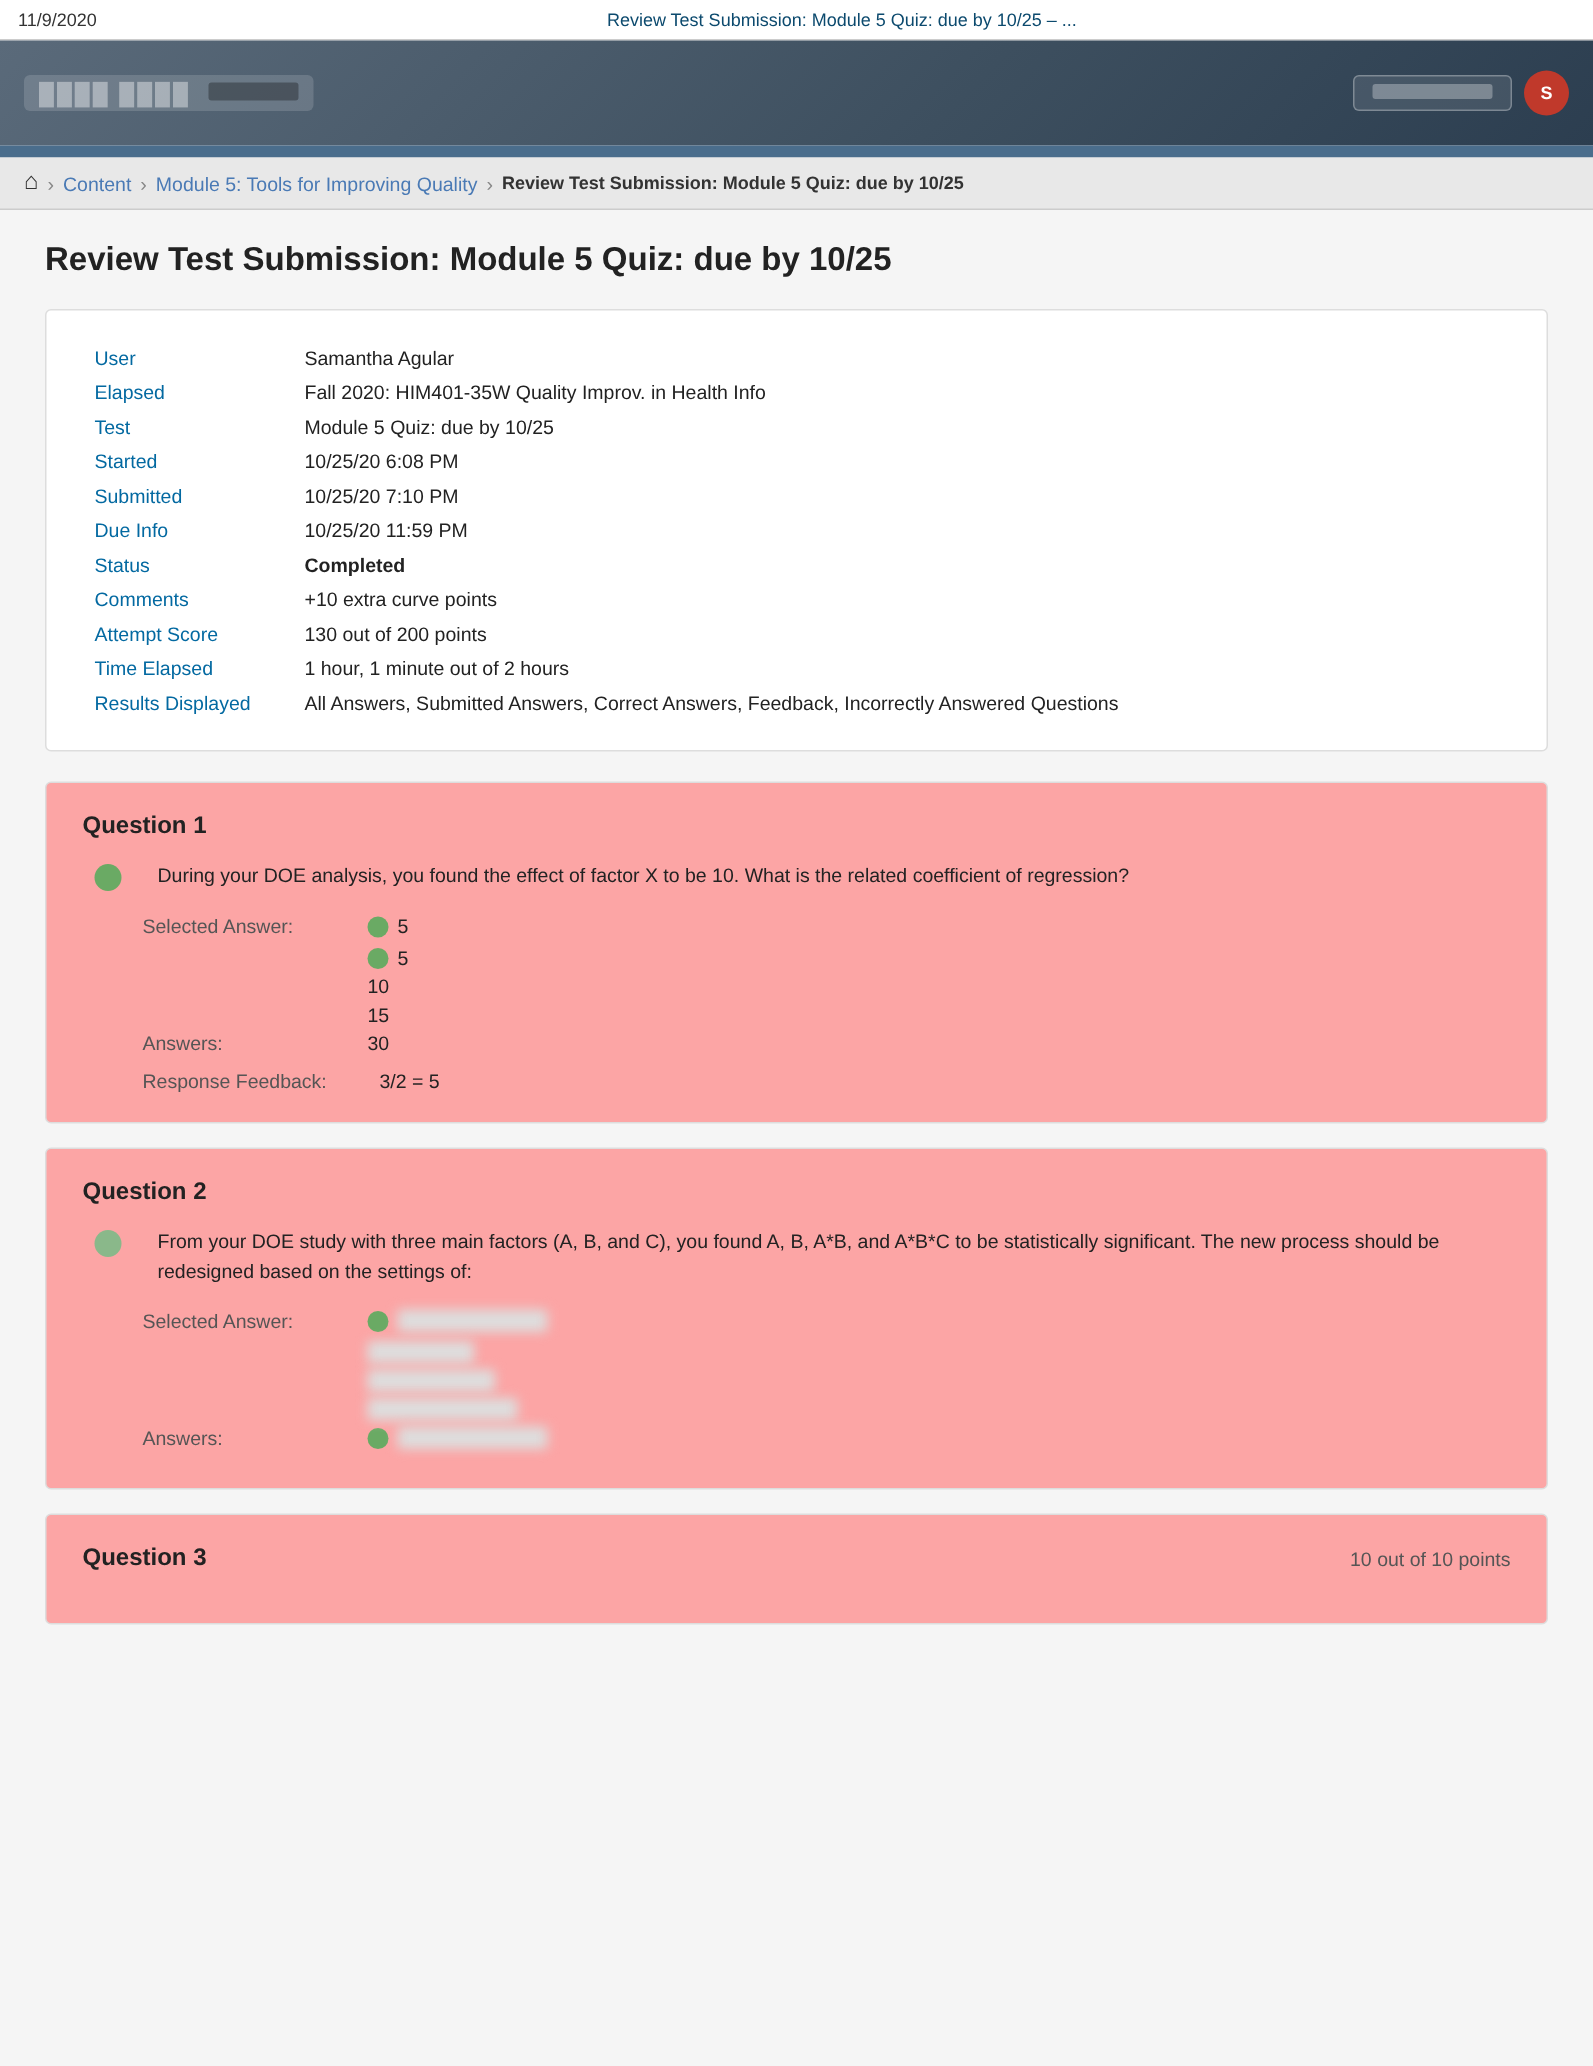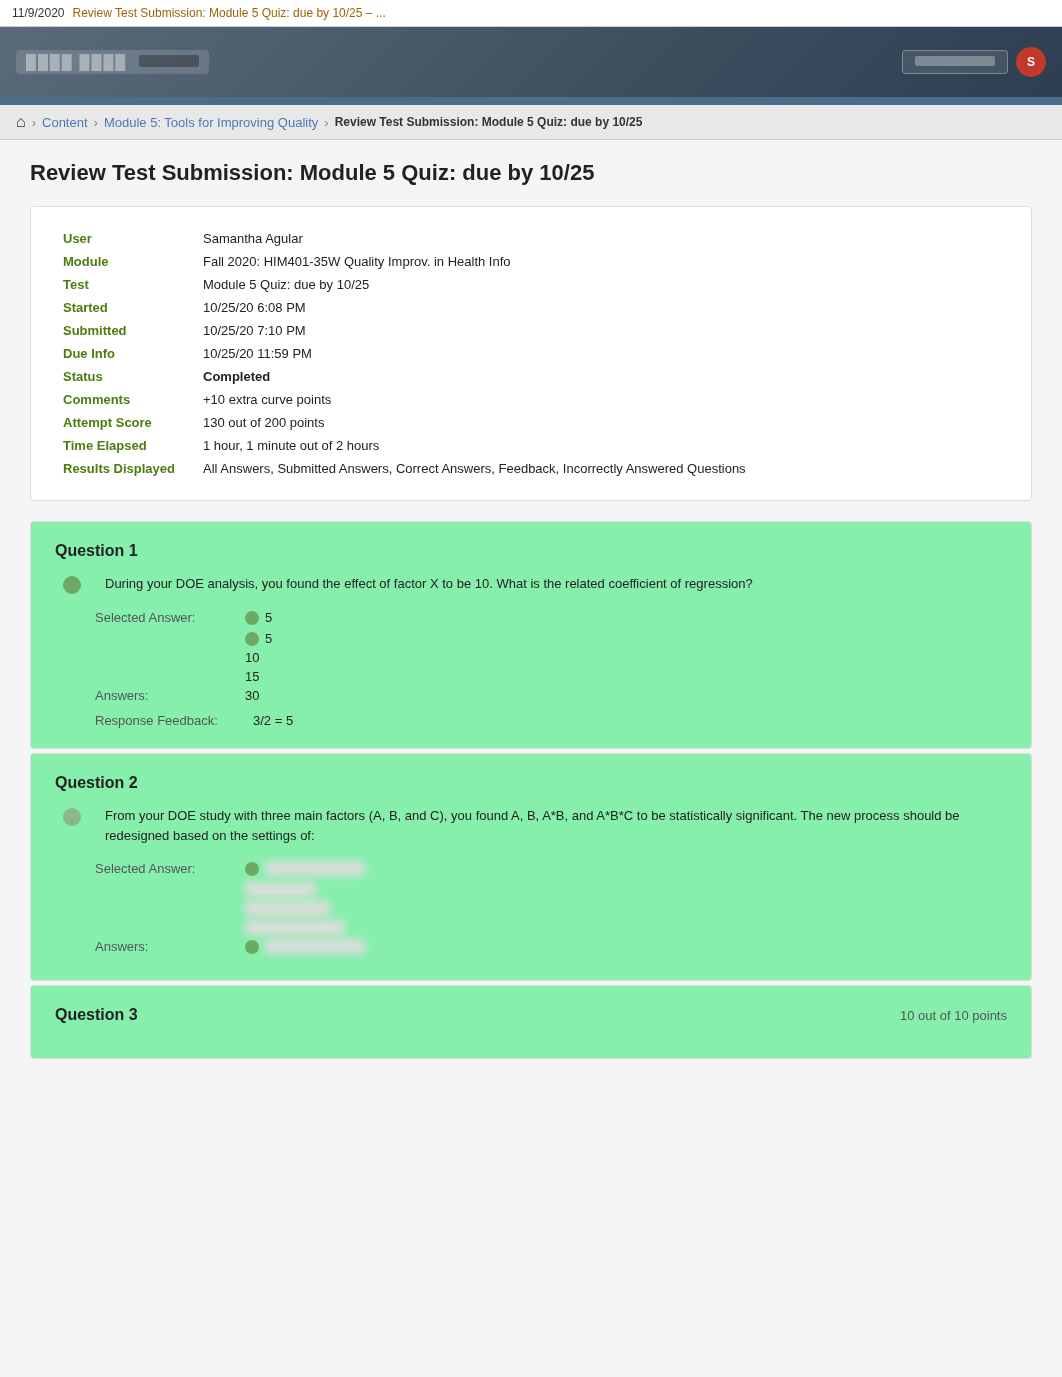--- a/index.html
+++ b/index.html
@@ -21,23 +21,23 @@
       border-bottom: 1px solid #ccc;
     }
 
     .browser-date {
       font-size: 12px;
       color: #333;
     }
 
     .browser-title {
       font-size: 12px;
-      color: #a16207;
+      color: #0c4a6e;
       flex: 1;
-      text-align: left;
+      text-align: center;
     }
 
     
     .site-header {
       background: linear-gradient(135deg, #5a6a7a 0%, #3d4f5f 60%, #2c3e50 100%);
       padding: 8px 16px;
       display: flex;
       align-items: center;
       justify-content: space-between;
       min-height: 70px;
@@ -147,41 +147,41 @@
       border-collapse: collapse;
     }
 
     .info-table tr td {
       padding: 4px 8px;
       vertical-align: top;
       font-size: 13px;
     }
 
     .info-table tr td:first-child {
-      color: #4d7c0f;
+      color: #0369a1;
       width: 140px;
-      font-weight: bold;
+      font-weight: normal;
     }
 
     .info-table tr td:last-child {
       color: #222;
     }
 
     .status-completed {
       font-weight: bold;
       color: #333;
     }
 
     
     .question-block {
-      background: #86efac;
+      background: #fca5a5;
       border: 1px solid #ddd;
       border-radius: 4px;
       padding: 20px 24px;
-      margin-bottom: 4px;
+      margin-bottom: 16px;
     }
 
     .question-header {
       display: flex;
       justify-content: space-between;
       align-items: center;
       margin-bottom: 14px;
     }
 
     .question-title {
@@ -343,21 +343,21 @@
   <h1 class="page-title">Review Test Submission: Module 5 Quiz: due by 10/25</h1>
 
   <div class="info-card">
     <table class="info-table">
       <tbody>
         <tr>
           <td>User</td>
           <td>Samantha Agular</td>
         </tr>
         <tr>
-          <td>Module</td>
+          <td>Elapsed</td>
           <td>Fall 2020: HIM401-35W Quality Improv. in Health Info</td>
         </tr>
         <tr>
           <td>Test</td>
           <td>Module 5 Quiz: due by 10/25</td>
         </tr>
         <tr>
           <td>Started</td>
           <td>10/25/20 6:08 PM</td>
         </tr>

